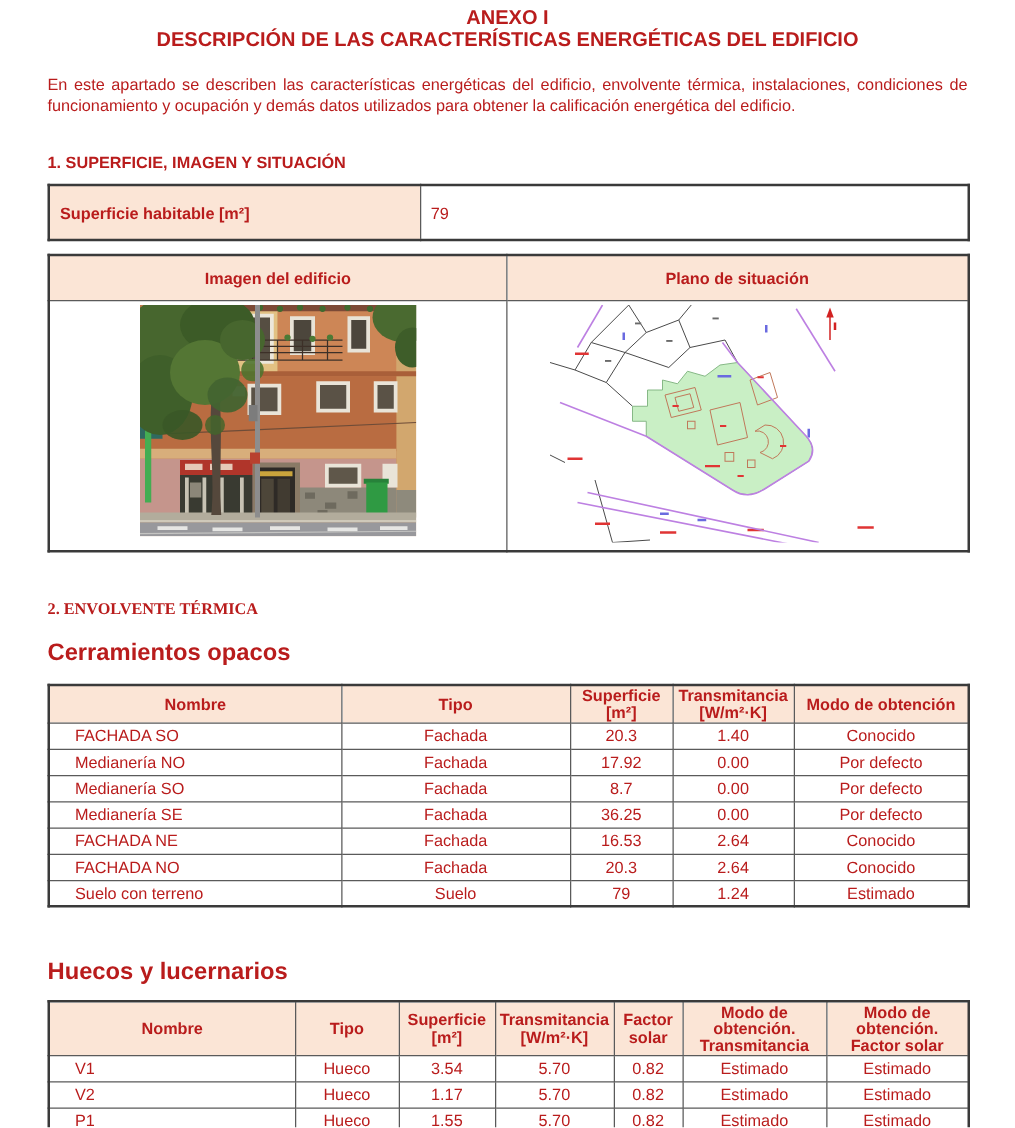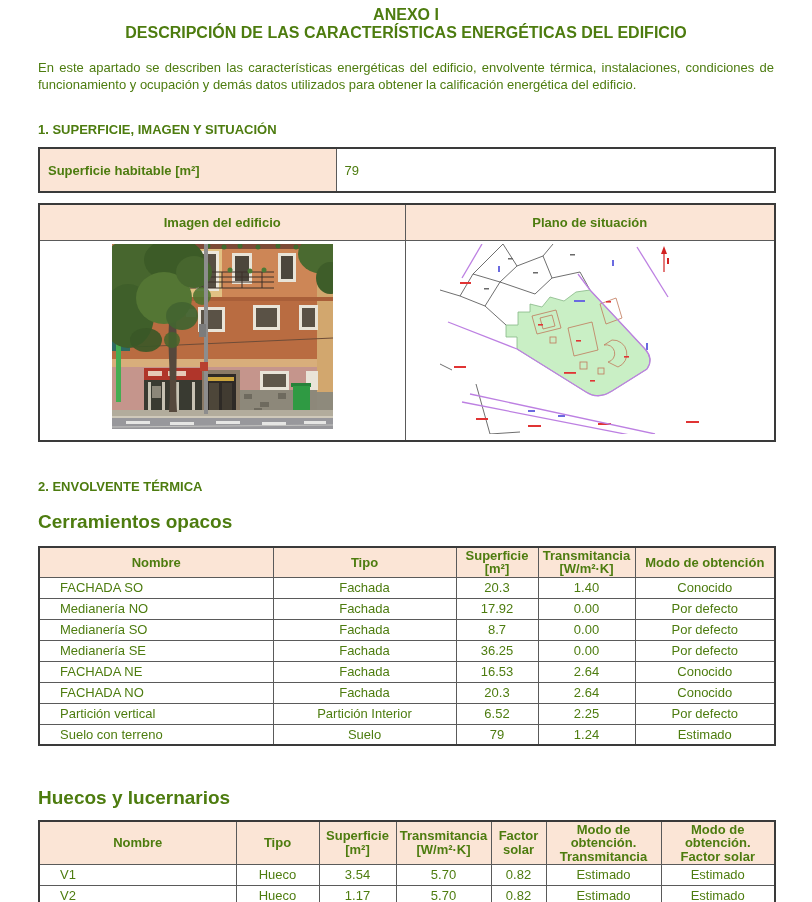--- a/index.html
+++ b/index.html
@@ -1,24 +1,24 @@
 <!DOCTYPE html>
 <html><head>
 <meta charset="utf-8">
 <style>
   html,body { margin:0; padding:0; background:#fff; }
   .page {
     position:relative; width:812px; height:902px; overflow:hidden;
     background:#fff; box-sizing:border-box; padding:6px 38px 0 38px;
-    font-family:"Liberation Sans", sans-serif; color:#4d7c0f;
+    font-family:"Liberation Sans", sans-serif; color:#b91c1c;
   }
   .title-block { text-align:center; font-weight:bold; font-size:16px; line-height:18px; }
   .intro { margin:18px 0 0 0; font-size:13px; line-height:16.5px; text-align:justify; }
   .section-heading { margin:29px 0 0 0; font-size:13px; font-weight:bold; }
-  .section-heading.s2 { margin-top:37px; }
+  .section-heading.s2 { margin-top:37px;font-family:Liberation Serif, serif; }
   .subheading { margin:17px 0 0 0; font-size:19px; font-weight:bold; }
   .subheading.huecos-sub { margin-top:41px; }
 
   table { border-collapse:collapse; table-layout:fixed; width:736px; }
   table { border:2px solid #3a3a3a; }
   th, td { border:1px solid #5a5a5a; font-size:13px; padding:0 2px; overflow:hidden; box-sizing:border-box; }
   th { background:#fbe5d6; font-weight:bold; text-align:center; vertical-align:middle; }
   td { text-align:center; vertical-align:middle; }
   td.name-cell { text-align:left; padding-left:20px; }
   .hl { display:block; line-height:13.5px; }
@@ -339,27 +339,20 @@
       <td>Conocido</td>
     </tr>
     <tr>
       <td class="name-cell">FACHADA NO</td>
       <td>Fachada</td>
       <td>20.3</td>
       <td>2.64</td>
       <td>Conocido</td>
     </tr>
     <tr>
-      <td class="name-cell">Partición vertical</td>
-      <td>Partición Interior</td>
-      <td>6.52</td>
-      <td>2.25</td>
-      <td>Por defecto</td>
-    </tr>
-    <tr>
       <td class="name-cell">Suelo con terreno</td>
       <td>Suelo</td>
       <td>79</td>
       <td>1.24</td>
       <td>Estimado</td>
     </tr>
   </tbody>
     </table>
 
   <h3 class="subheading huecos-sub">Huecos y lucernarios</h3>

